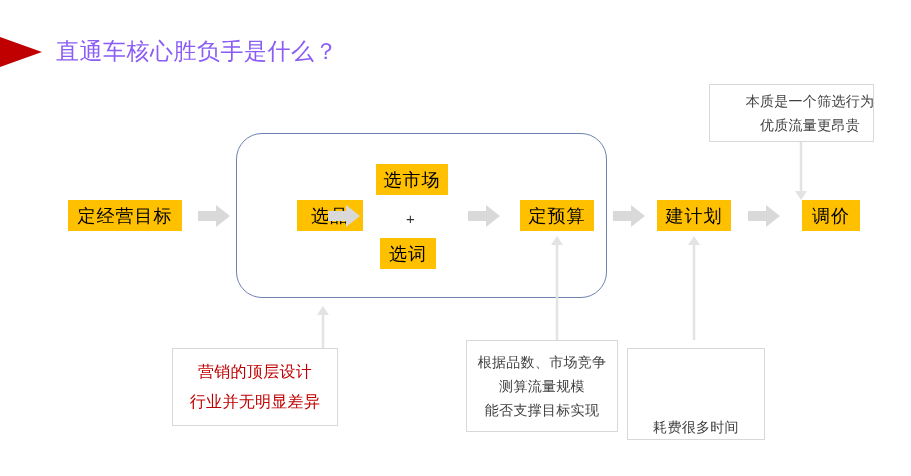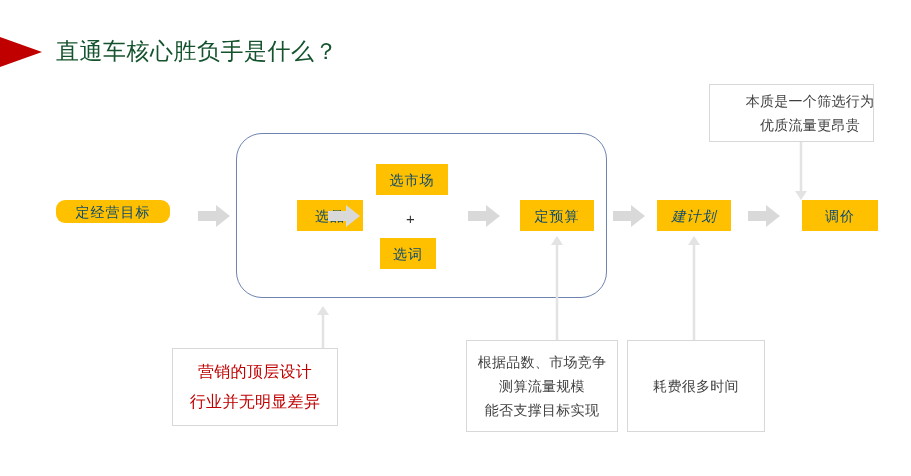--- a/index.html
+++ b/index.html
@@ -34,43 +34,43 @@
     border-bottom: 18px solid transparent;
     border-left: 50px solid #c00000;
   }
   .title-text {
     position: absolute;
     left: 56px;
     top: 35px;
     font-size: 23px;
     line-height: 32px;
     letter-spacing: 0.5px;
-    color: #14532d;
+    color: #8b5cf6;
     white-space: nowrap;
   }
 
   
   .group-box {
     position: absolute;
     left: 236px;
     top: 133px;
     width: 371px;
     height: 165px;
     border: 1.6px solid #6e83b0;
     border-radius: 26px;
     box-sizing: border-box;
     background: transparent;
   }
 
   
   .chip {
     position: absolute;
     background: #FFC000;
-    color: #0c4a6e;
-    font-size: 14px;
+    color: #000000;
+    font-size: 18px;
     line-height: 1;
     display: flex;
     align-items: center;
     justify-content: center;
     box-sizing: border-box;
     letter-spacing: 1px;
     white-space: nowrap;
   }
 
   
@@ -121,35 +121,35 @@
 </head>
 <body>
 
 <div class="slide">
 
   <div class="title-bullet"></div>
   <div class="title-text">直通车核心胜负手是什么？</div>
 
   <div class="group-box"></div>
 
-  <div class="chip" style="left:56px; top:200px; width:114px; height:23px;border-radius:9px;">定经营目标</div>
+  <div class="chip" style="left:68px; top:200px; width:114px; height:31px;">定经营目标</div>
 
   <div class="chip" style="left:260px; top:200px; width:66px; height:31px;margin-left:37px;">选品</div>
 
   <div class="chip" style="left:376px; top:164px; width:72px; height:31px;">选市场</div>
 
   <div class="plus-sign" style="left:406px; top:211px;">+</div>
 
   <div class="chip" style="left:380px; top:238px; width:56px; height:31px;">选词</div>
 
   <div class="chip" style="left:520px; top:200px; width:74px; height:31px;text-align:center;">定预算</div>
 
-  <div class="chip" style="left:657px; top:200px; width:74px; height:31px;font-style:italic;">建计划</div>
-
-  <div class="chip" style="left:802px; top:200px; width:76px; height:31px;">调价</div>
+  <div class="chip" style="left:657px; top:200px; width:74px; height:31px;">建计划</div>
+
+  <div class="chip" style="left:802px; top:200px; width:58px; height:31px;">调价</div>
 
   <div class="block-arrow" style="left:198px; top:205px;">
     <svg width="32" height="22" viewBox="0 0 32 22">
       <polygon points="0,6 18,6 18,0 32,11 18,22 18,16 0,16" fill="#d9d9d9"></polygon>
     </svg>
   </div>
   <div class="block-arrow" style="left:328px; top:205px;">
     <svg width="32" height="22" viewBox="0 0 32 22">
       <polygon points="0,6 18,6 18,0 32,11 18,22 18,16 0,16" fill="#d9d9d9"></polygon>
     </svg>
@@ -207,17 +207,17 @@
     <span>营销的顶层设计</span>
     <span>行业并无明显差异</span>
   </div>
 
   <div class="note" style="left:466px; top:340px; width:152px; height:92px;">
     <span>根据品数、市场竞争</span>
     <span>测算流量规模</span>
     <span>能否支撑目标实现</span>
   </div>
 
-  <div class="note" style="left:627px; top:340px; width:138px; height:92px;">
+  <div class="note" style="left:627px; top:348px; width:138px; height:92px;justify-content:flex-end;">
     <span>耗费很多时间</span>
   </div>
 
 </div>
 
 </body></html>

